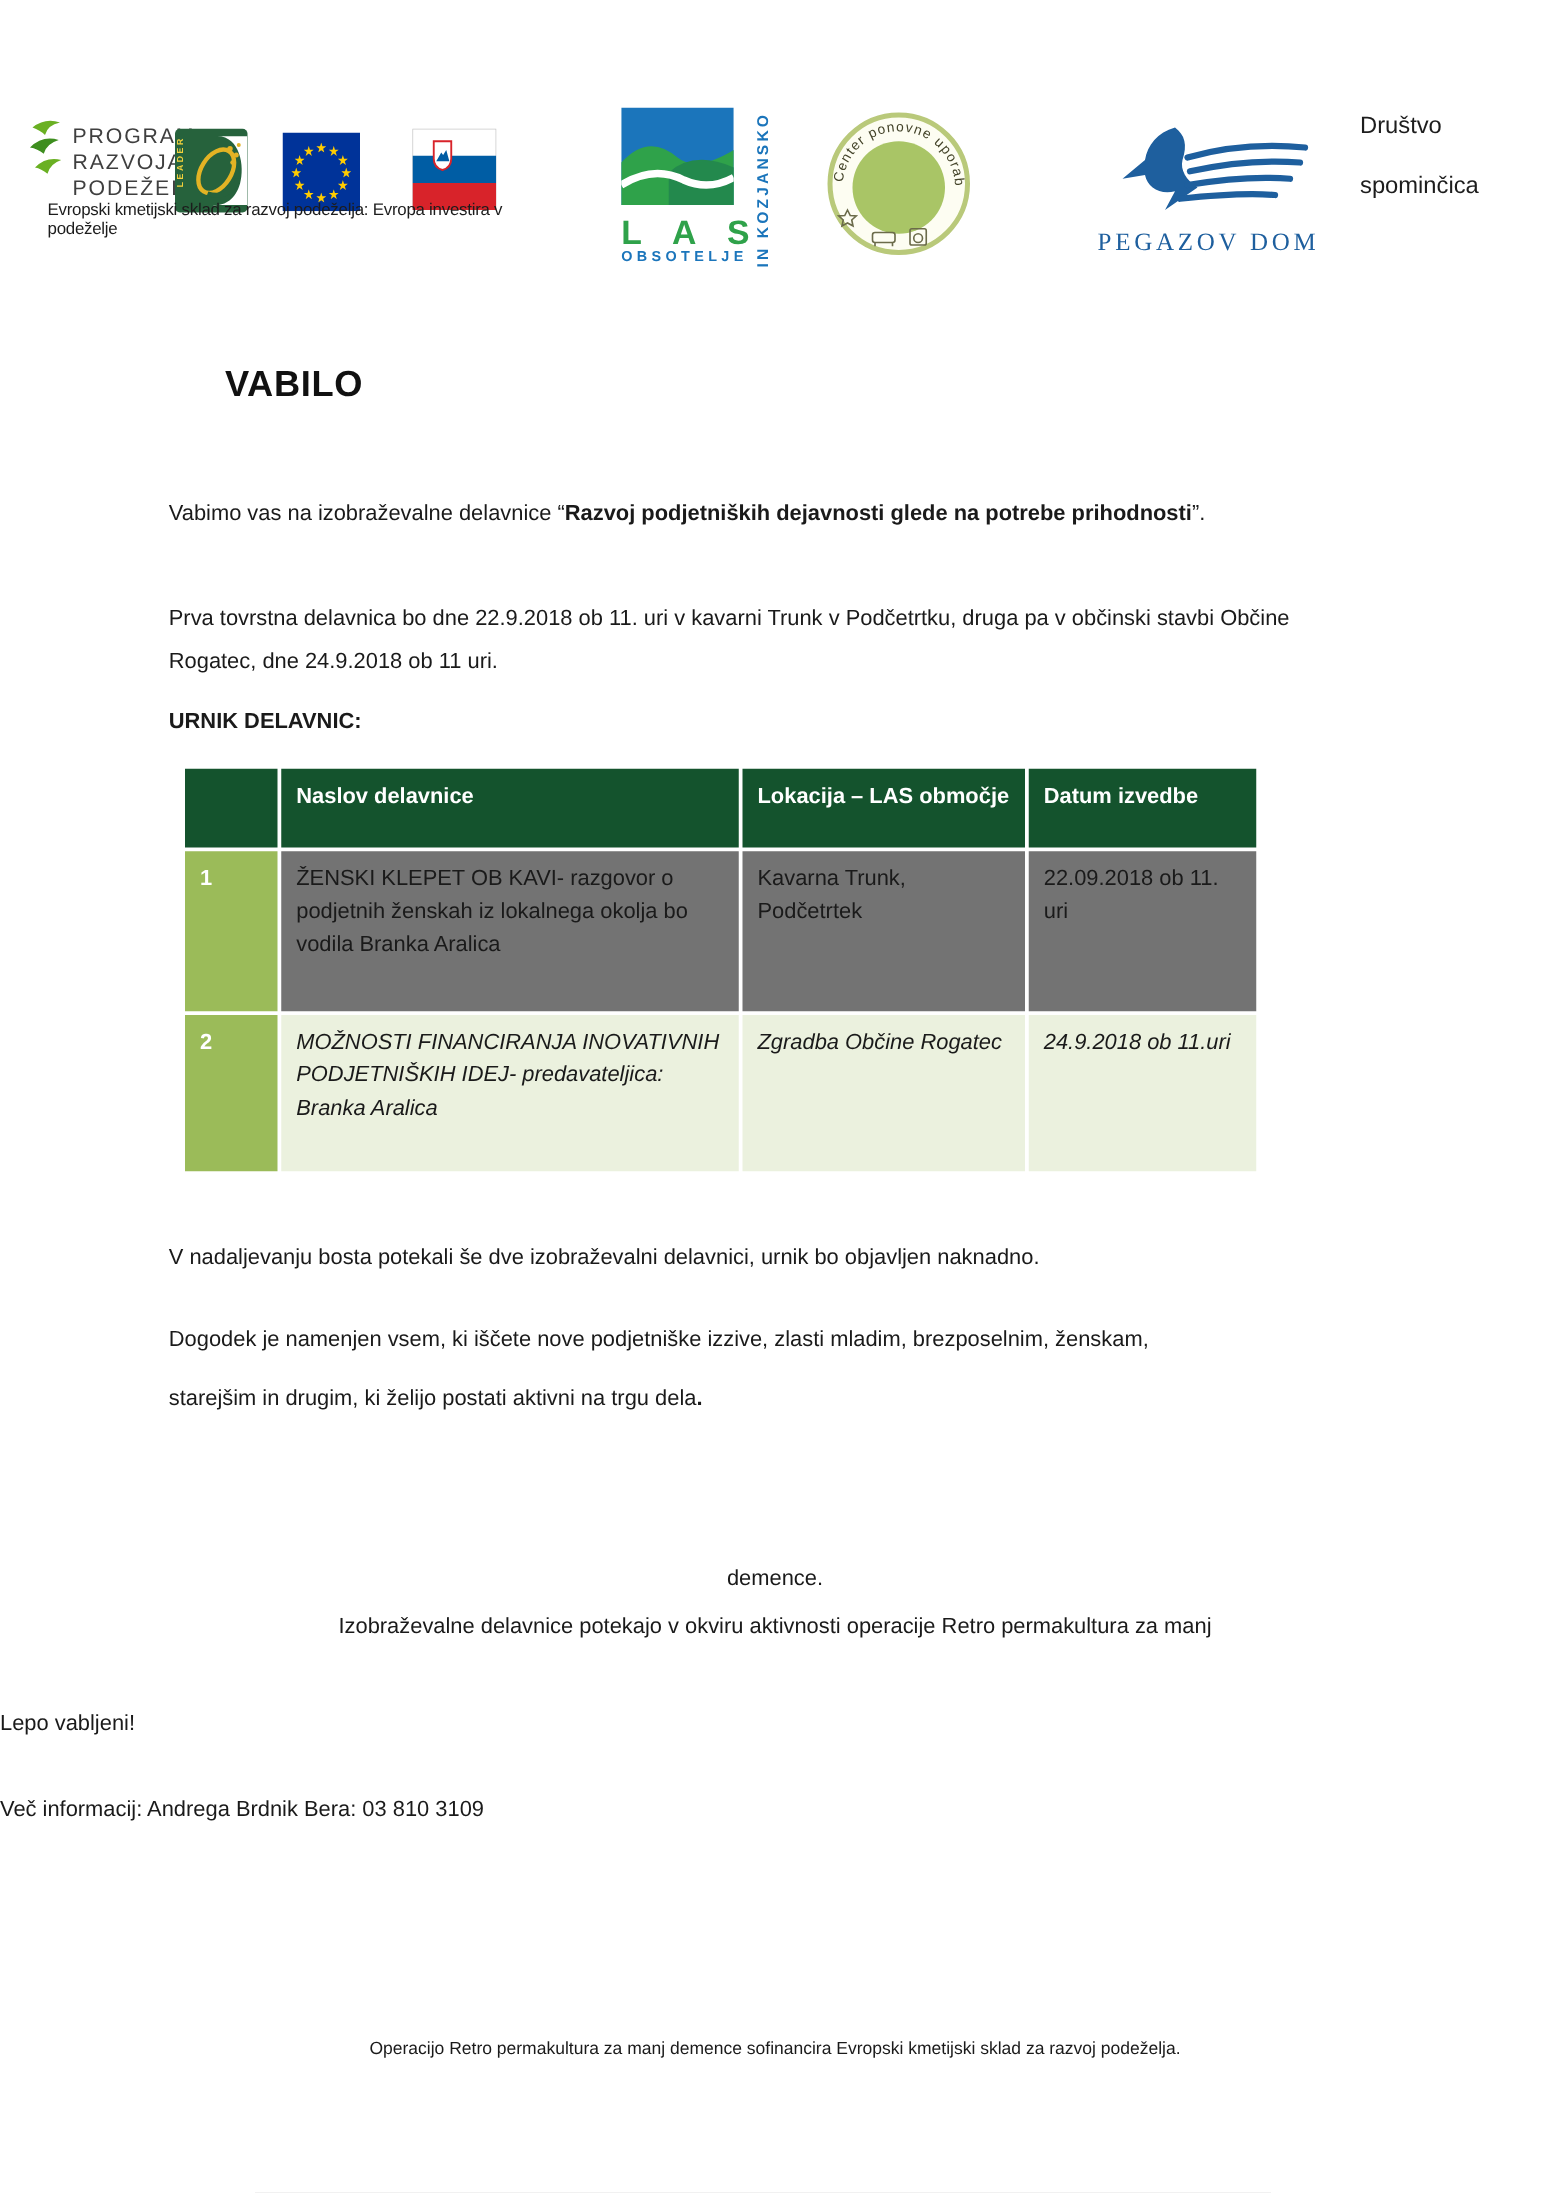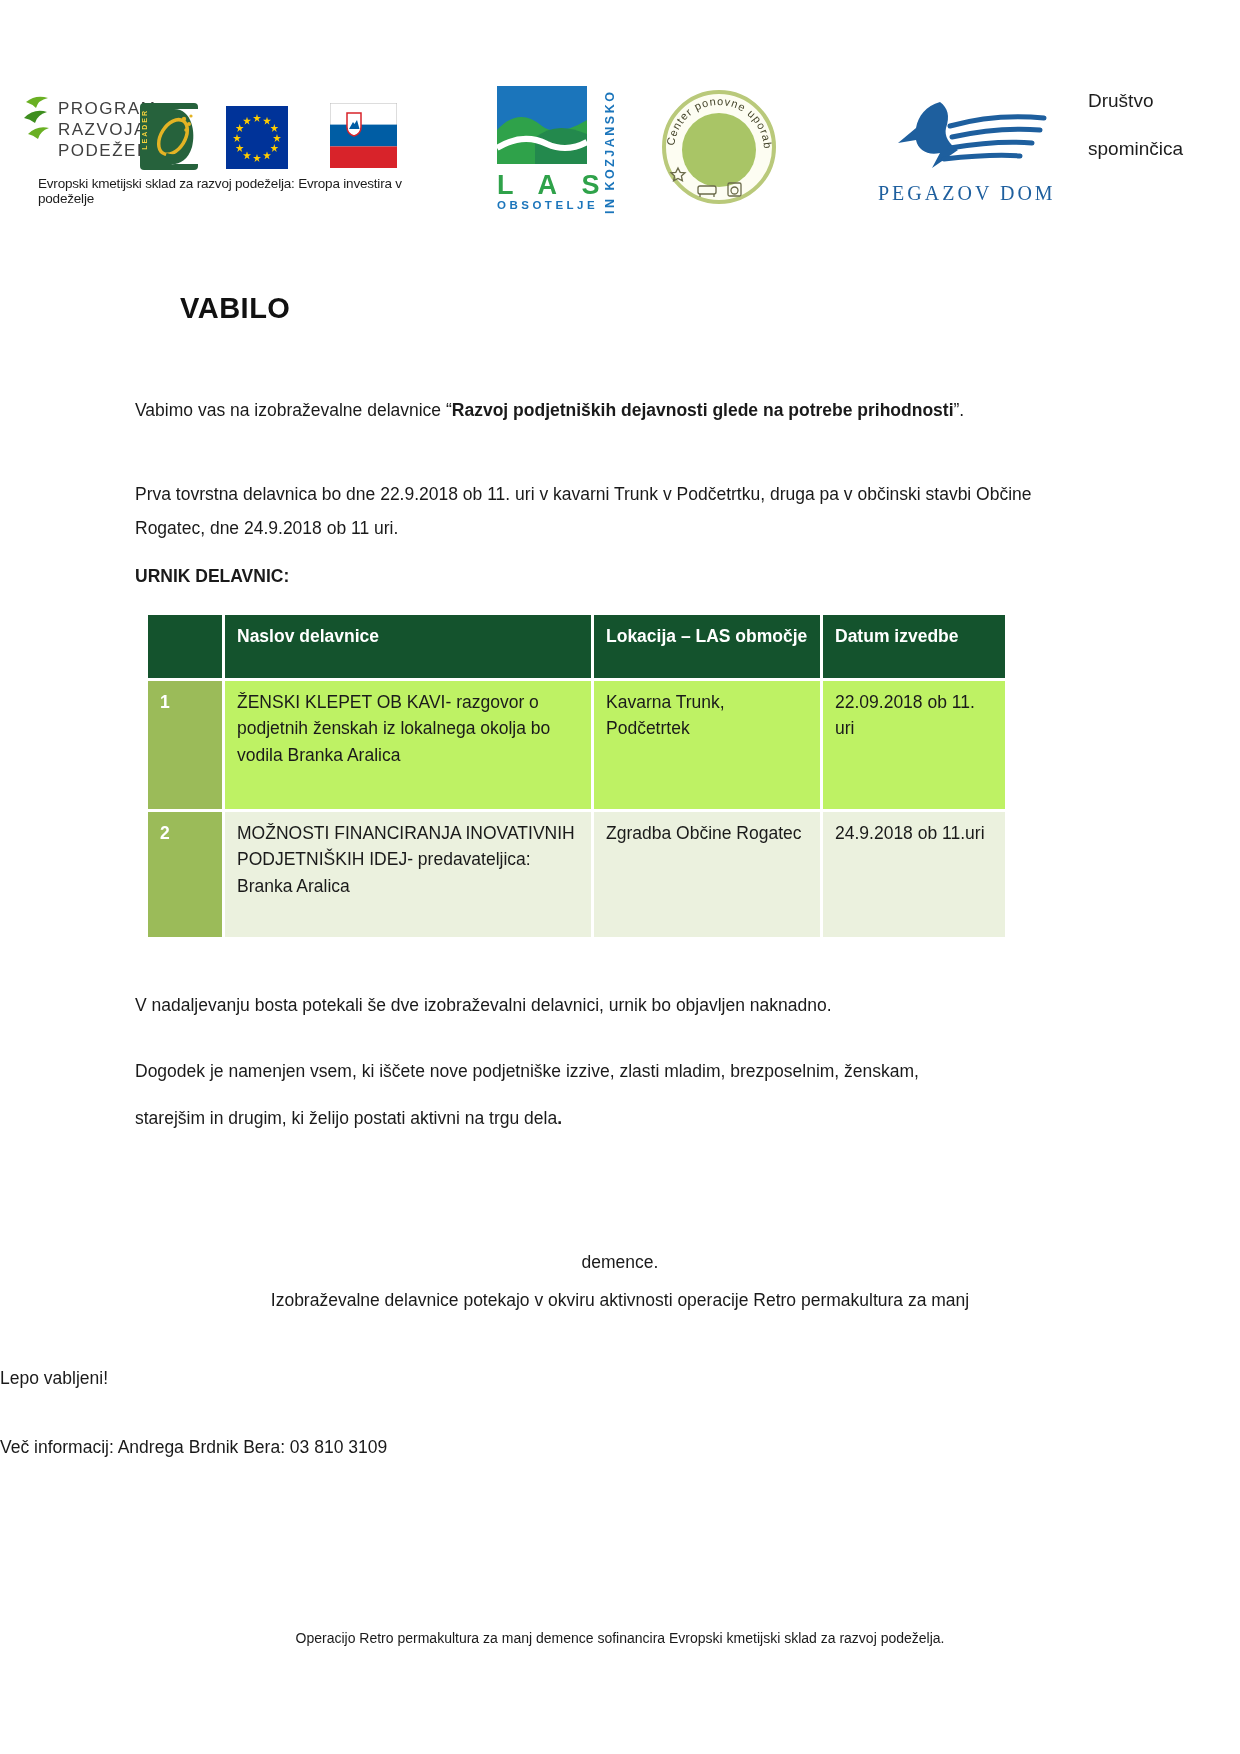--- a/index.html
+++ b/index.html
@@ -11,21 +11,21 @@
     margin:0 auto;
     font-family:"Liberation Sans","DejaVu Sans",sans-serif;
     color:#1a1a1a;
     overflow:hidden;
   }
   .abs { position:absolute; }
 
   
   .prp-logo { left:22px; top:92px; display:flex; align-items:flex-start; }
   .prp-text { font-size:17px; line-height:21px; letter-spacing:1.5px; color:#3f3f3f; font-weight:500; margin-left:2px; margin-top:6px;}
-  .eu-caption { left:38px; top:176px; font-size:13.5px; color:#1c1c1c; letter-spacing:-0.2px; width:400px; }
+  .eu-caption { left:38px; top:160px; font-size:13.5px; color:#1c1c1c; letter-spacing:-0.2px; width:400px; }
 
   .leader-box { left:140px; top:103px; width:58px; height:67px; background:#26623c; border-radius:4px; position:absolute; overflow:hidden;}
   .leader-vert { position:absolute; left:1px; top:6px; writing-mode:vertical-rl; transform:rotate(180deg);
     font-size:7px; font-weight:bold; color:#f4d23c; letter-spacing:2px; }
 
   .euflag { left:226px; top:106px; }
   .siflag { left:330px; top:103px; }
 
   .las-logo { left:497px; top:86px; width:120px; height:135px; }
   .las-main { font-size:27px; font-weight:bold; color:#2fa24a; letter-spacing:9px; line-height:28px; margin-top:3px;}
@@ -54,22 +54,22 @@
     display:grid;
     grid-template-columns:74px 366px 226px 182px;
     grid-auto-rows:min-content;
     gap:3px;
     background:#ffffff;
     font-size:17.5px;
   }
   .tbl .cell { padding:8px 12px; line-height:1.5; }
   .hdr { background:#14532d; color:#ffffff; font-weight:bold; min-height:63px;}
   .numcell { background:#9bbb59; color:#ffffff; font-weight:bold; }
-  .r1 { background:#bef264; min-height:128px; }
-  .r2 { background:#ebf1de; min-height:125px; }
+  .r1 { background:#737373; min-height:128px; }
+  .r2 { background:#ebf1de; min-height:125px;font-style:italic; }
   .title-pad { padding-top:34px; }
 
   .more { left:135px; top:995px; width:980px; }
   .audience { left:135px; top:1048px; width:1000px; line-height:47px; }
   .operation { left:0; top:1243px; width:1240px; text-align:center; line-height:38px; }
   .closing { left:0; top:1368px; width:1240px; text-align:left; }
   .contact { left:0; top:1437px; width:1240px; text-align:left; }
   .footer { left:0; top:1630px; width:1240px; text-align:center; font-size:14px; color:#1a1a1a; }
 
   b.inq { font-weight:bold; }

